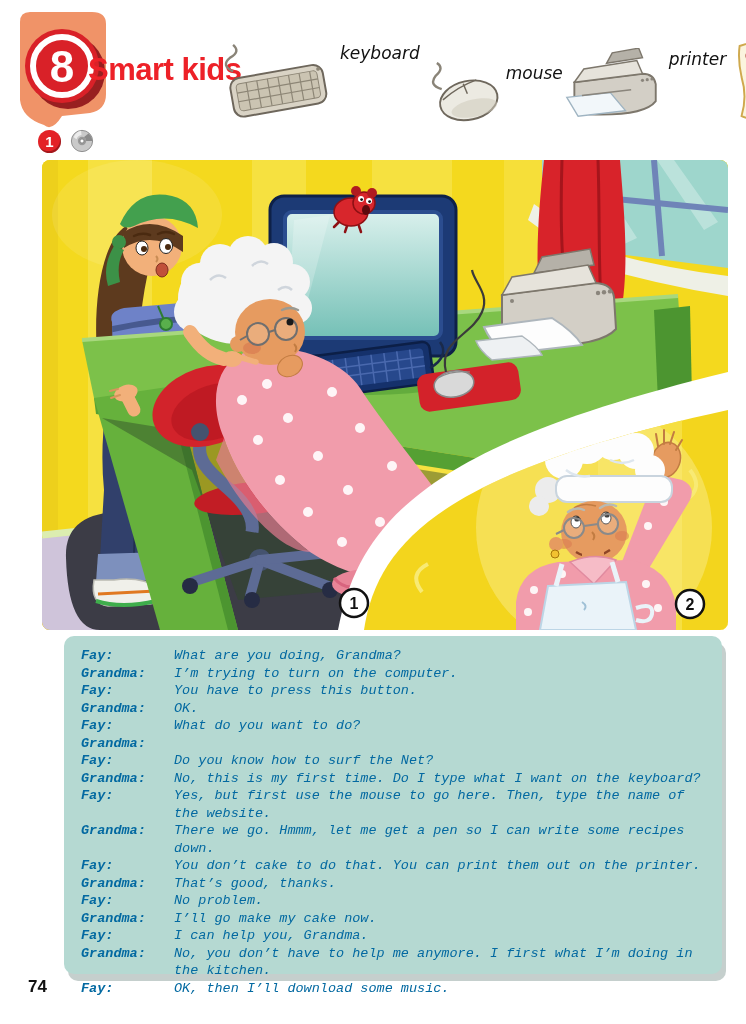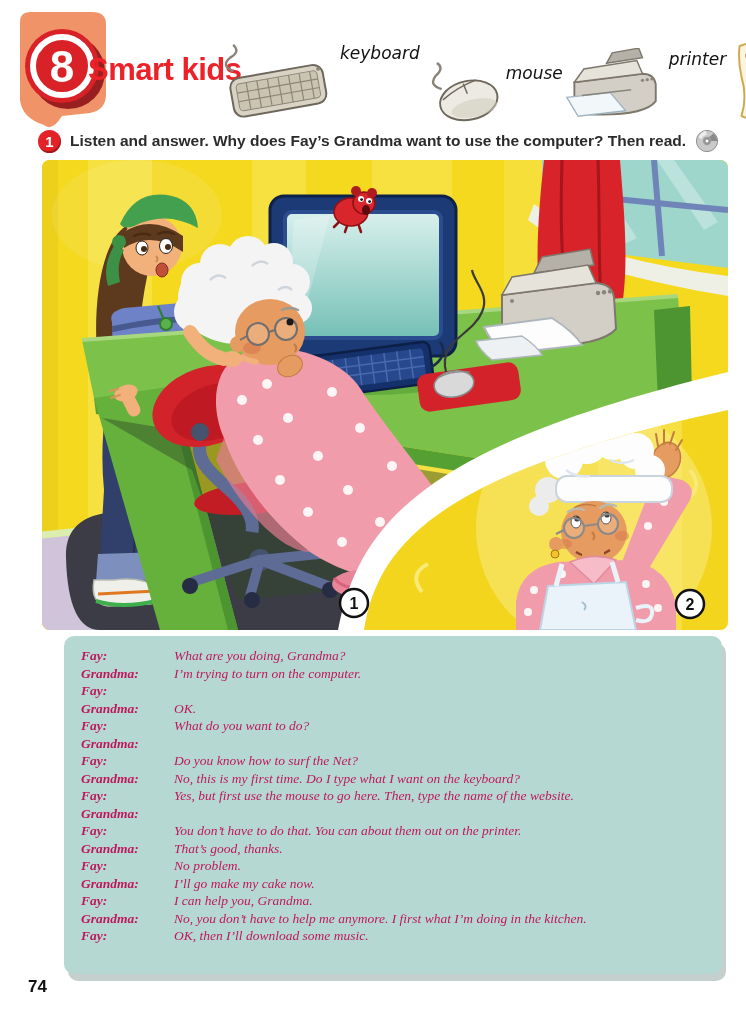--- a/index.html
+++ b/index.html
@@ -42,22 +42,22 @@
   .illustration svg { display:block; width:686px; height:470px; }
   
   .dialogue {
     position:absolute; left:64px; top:636px; width:658px; height:338px;
     background:#b5d9d2; border-radius:10px;
     box-shadow:4px 7px 0 rgba(150,168,164,.55);
     padding:11px 12px 8px 17px;
   }
   .dialogue-row {
     display:grid; grid-template-columns:77px 1fr; column-gap:2px;
-    font-family:Liberation Serif, serif; font-style:italic;
-    font-size:13.5px; line-height:17.5px; color:#be185d;gap:16px;
+    font-family:Liberation Mono, monospace; font-style:italic;
+    font-size:13.5px; line-height:17.5px; color:#0369a1;gap:16px;
   }
   .speaker { font-weight:bold; }
   
   .page-number { position:absolute; left:28px; top:977px; font-weight:bold; font-size:17px; color:#111; }
 </style>
 </head>
 <body>
 
 <div class="page">
 
@@ -123,21 +123,20 @@
         <circle cx="50" cy="46" r="2.2" fill="#9cc2e0"></circle>
           <circle cx="54" cy="50" r="2.2" fill="#9cc2e0"></circle>
           <circle cx="49" cy="52" r="2.2" fill="#9cc2e0"></circle>
       </svg>
       <div class="vocab-label">recipe</div>
     </div>
   </div>
 
   <div class="instruction-row">
     <div class="exercise-badge">1</div>
-    <div class="instruction-text">Listen and answer. Why does Fay’s Grandma want to use the computer? Then read.</div>
     <svg width="24" height="24" viewBox="0 0 26 26">
       <circle cx="13" cy="13" r="11.5" fill="#c9c9c9" stroke="#8a8a8a" stroke-width="1"></circle>
       <path d="M20,5 A11.5,11.5 0 0 1 24,13 L17.5,13 A4.5,4.5 0 0 0 15,9 Z" fill="#6f6f6f" opacity="0.7"></path>
       <path d="M4,9 A11,11 0 0 1 12,2 L12.5,6.5 A7,7 0 0 0 7,11 Z" fill="#efefef" opacity="0.9"></path>
       <circle cx="13" cy="13" r="4.5" fill="#9a9a9a"></circle>
       <circle cx="13" cy="13" r="2.2" fill="#ffffff" stroke="#777" stroke-width="0.8"></circle>
     </svg>
   </div>
 
   <div class="illustration">
@@ -444,20 +443,21 @@
         <span class="line-text">What are you doing, Grandma?</span>
       </div>
 
       <div class="dialogue-row">
         <span class="speaker">Grandma:</span>
         <span class="line-text">I’m trying to turn on the computer.</span>
       </div>
 
       <div class="dialogue-row">
         <span class="speaker">Fay:</span>
+        <span class="line-text">You have to press this button.</span>
       </div>
 
       <div class="dialogue-row">
         <span class="speaker">Grandma:</span>
         <span class="line-text">OK.</span>
       </div>
 
       <div class="dialogue-row">
         <span class="speaker">Fay:</span>
         <span class="line-text">What do you want to do?</span>
@@ -477,25 +477,26 @@
         <span class="line-text">No, this is my first time. Do I type what I want on the keyboard?</span>
       </div>
 
       <div class="dialogue-row">
         <span class="speaker">Fay:</span>
         <span class="line-text">Yes, but first use the mouse to go here. Then, type the name of the website.</span>
       </div>
 
       <div class="dialogue-row">
         <span class="speaker">Grandma:</span>
-      </div>
-
-      <div class="dialogue-row">
-        <span class="speaker">Fay:</span>
-        <span class="line-text">You don’t have to do that. You can about them out on the printer.</span>
+        <span class="line-text">There we go. Hmmm, let me get a pen so I can write some recipes down.</span>
+      </div>
+
+      <div class="dialogue-row">
+        <span class="speaker">Fay:</span>
+        <span class="line-text">You don’t cake to do that. You can print them out on the printer.</span>
       </div>
 
       <div class="dialogue-row">
         <span class="speaker">Grandma:</span>
         <span class="line-text">That’s good, thanks.</span>
       </div>
 
       <div class="dialogue-row">
         <span class="speaker">Fay:</span>
         <span class="line-text">No problem.</span>

